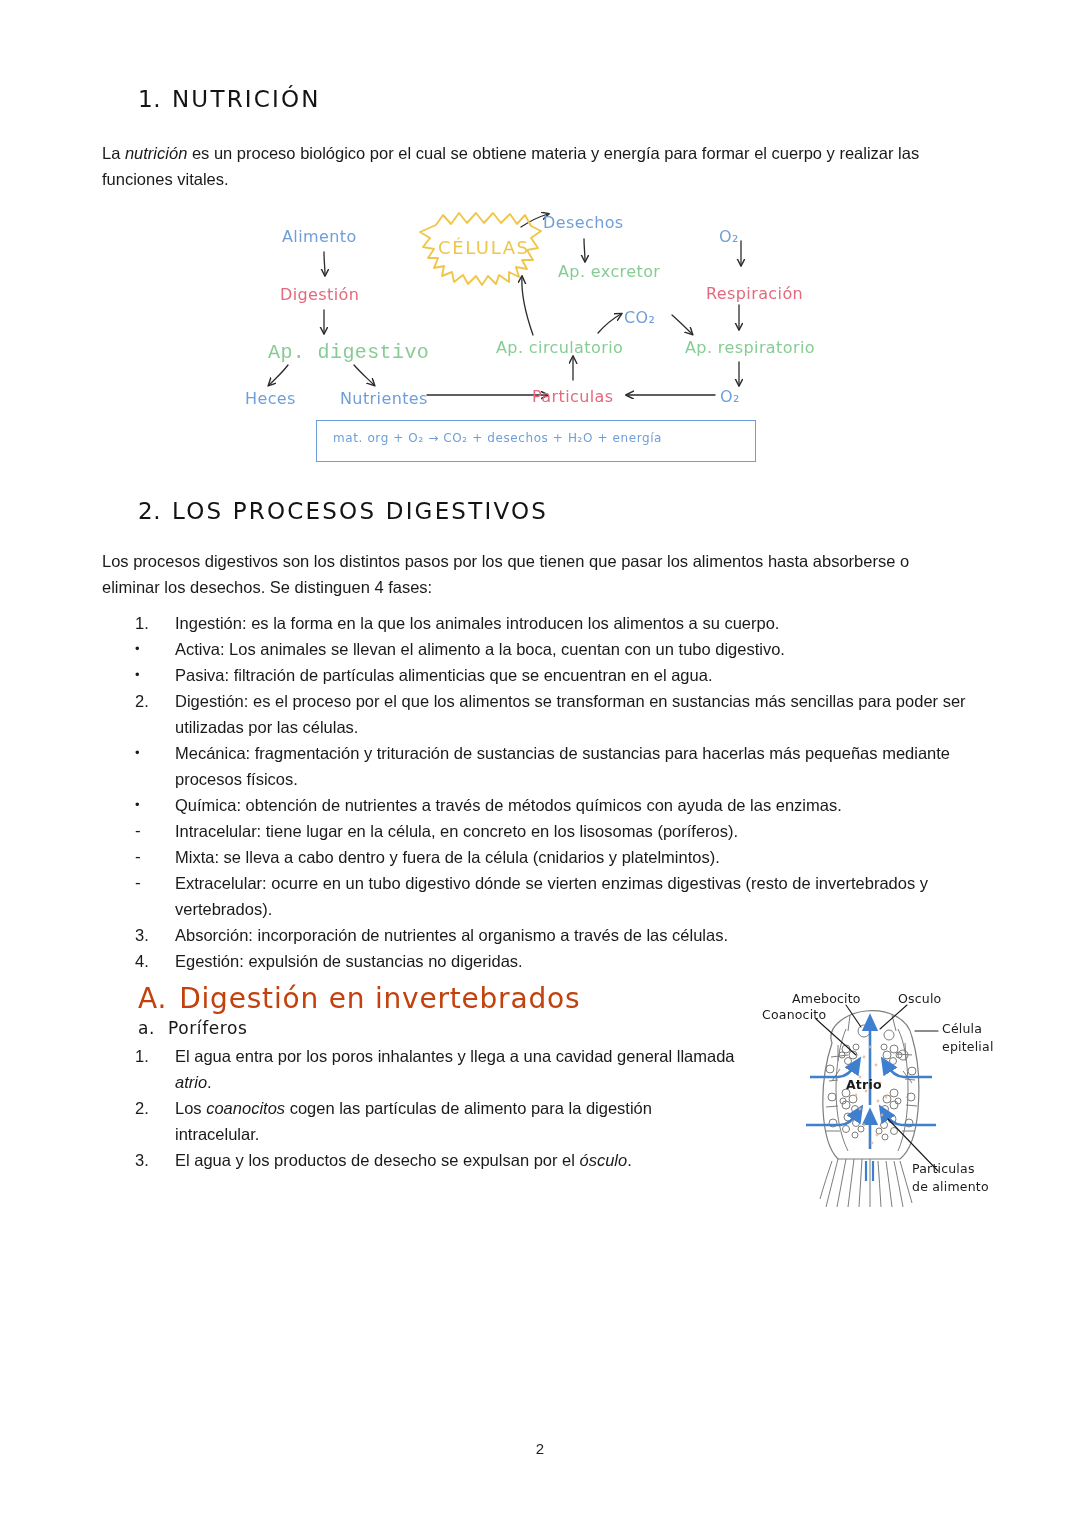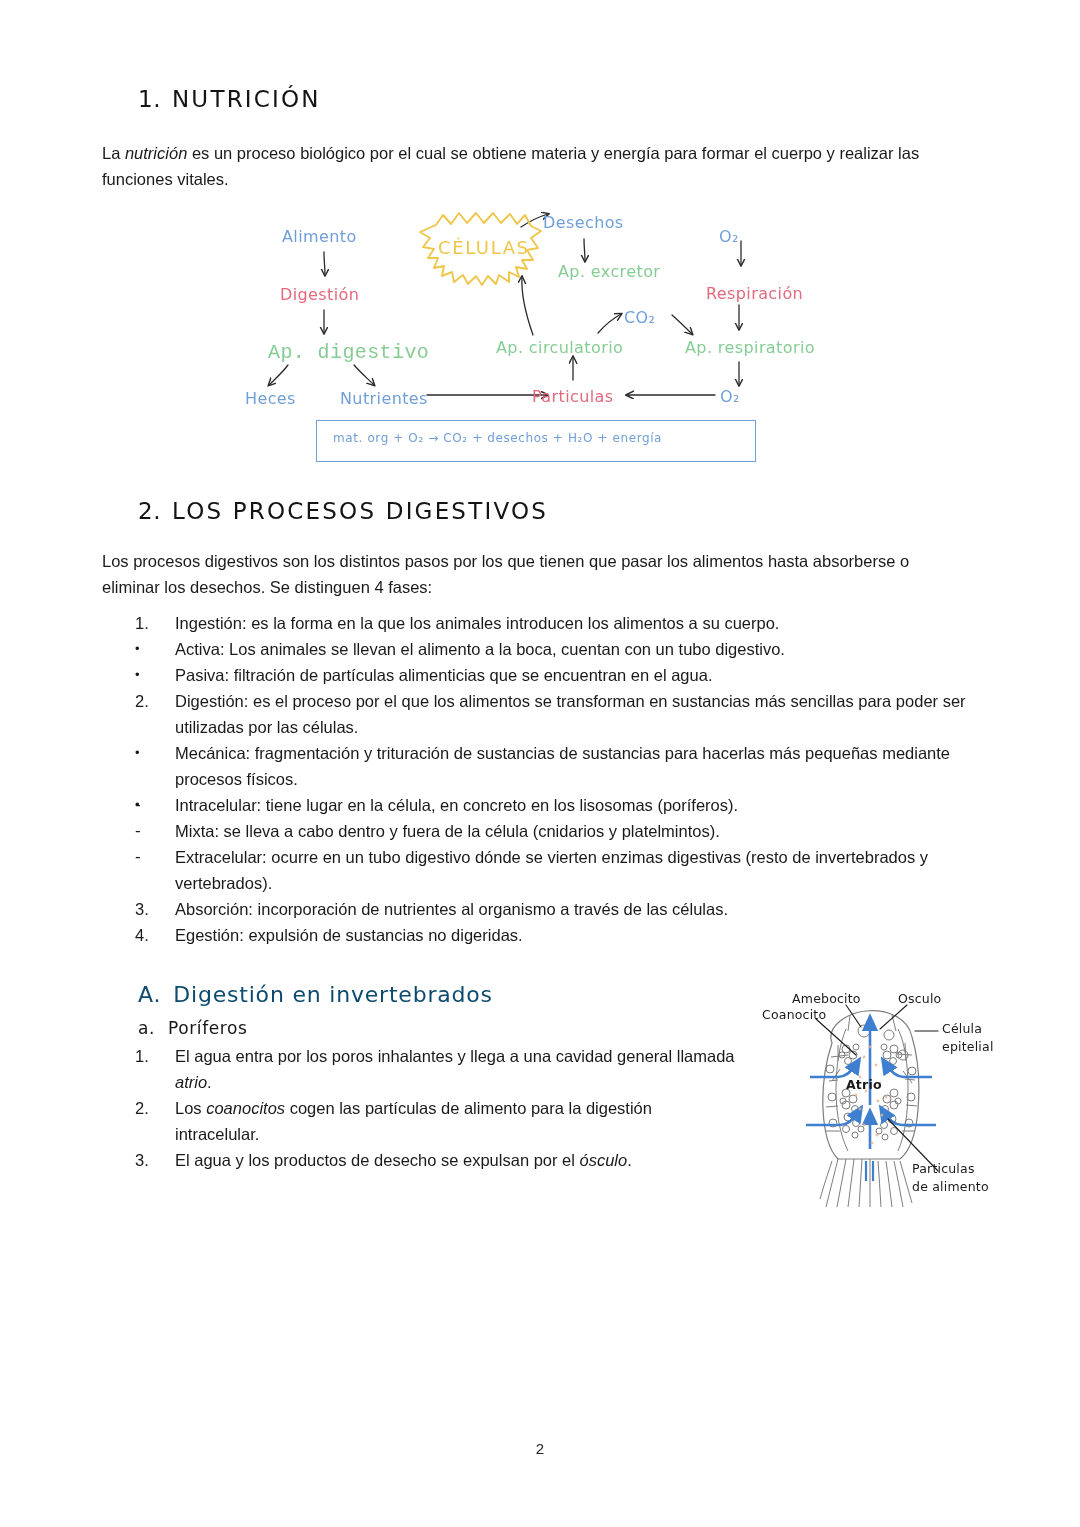--- a/index.html
+++ b/index.html
@@ -31,24 +31,24 @@
     color: #141414;
     white-space: nowrap;
   }
   .h1 .num {
     letter-spacing: 0.5px;
     margin-right: 11px;
   }
   .h2-hand {
     position: absolute;
     font-family: "DejaVu Sans", sans-serif;
-    font-size: 22px;
+    font-size: 28px;
     font-weight: 400;
     letter-spacing: 0.8px;
-    color: #0c4a6e;
+    color: #c2410c;
     white-space: nowrap;
   }
   .h2-hand .num { margin-right: 12px; }
   .h3-hand {
     position: absolute;
     font-family: "DejaVu Sans", sans-serif;
     font-size: 17px;
     font-weight: 400;
     letter-spacing: 0.6px;
     color: #161616;
@@ -223,21 +223,21 @@
   </div>
 
   <div class="para" style="left:102px; top:548px; width:860px;">Los procesos digestivos son los distintos pasos por los que tienen que pasar los alimentos hasta absorberse o eliminar los desechos. Se distinguen 4 fases:</div>
 
   <ul class="list" id="fases-list" style="left:135px; top:610px; width:845px;">
       <li class="li number"><span class="marker">1.</span><span>Ingestión: es la forma en la que los animales introducen los alimentos a su cuerpo.</span></li>
       <li class="li bullet"><span class="marker">•</span><span>Activa: Los animales se llevan el alimento a la boca, cuentan con un tubo digestivo.</span></li>
       <li class="li bullet"><span class="marker">•</span><span>Pasiva: filtración de partículas alimenticias que se encuentran en el agua.</span></li>
       <li class="li number"><span class="marker">2.</span><span>Digestión: es el proceso por el que los alimentos se transforman en sustancias más sencillas para poder ser utilizadas por las células.</span></li>
       <li class="li bullet"><span class="marker">•</span><span>Mecánica: fragmentación y trituración de sustancias de sustancias para hacerlas más pequeñas mediante procesos físicos.</span></li>
-      <li class="li bullet"><span class="marker">•</span></li>
+      <li class="li bullet"><span class="marker">•</span><span>Química: obtención de nutrientes a través de métodos químicos con ayuda de las enzimas.</span></li>
       <li class="li dash"><span class="marker">-</span><span>Intracelular: tiene lugar en la célula, en concreto en los lisosomas (poríferos).</span></li>
       <li class="li dash"><span class="marker">-</span><span>Mixta: se lleva a cabo dentro y fuera de la célula (cnidarios y platelmintos).</span></li>
       <li class="li dash"><span class="marker">-</span><span>Extracelular: ocurre en un tubo digestivo dónde se vierten enzimas digestivas (resto de invertebrados y vertebrados).</span></li>
       <li class="li number"><span class="marker">3.</span><span>Absorción: incorporación de nutrientes al organismo a través de las células.</span></li>
       <li class="li number"><span class="marker">4.</span><span>Egestión: expulsión de sustancias no digeridas.</span></li>
     </ul>
 
   <div class="h2-hand" style="left:138px; top:982px;">
     <span class="num">A.</span><span>Digestión en invertebrados</span>
   </div>

